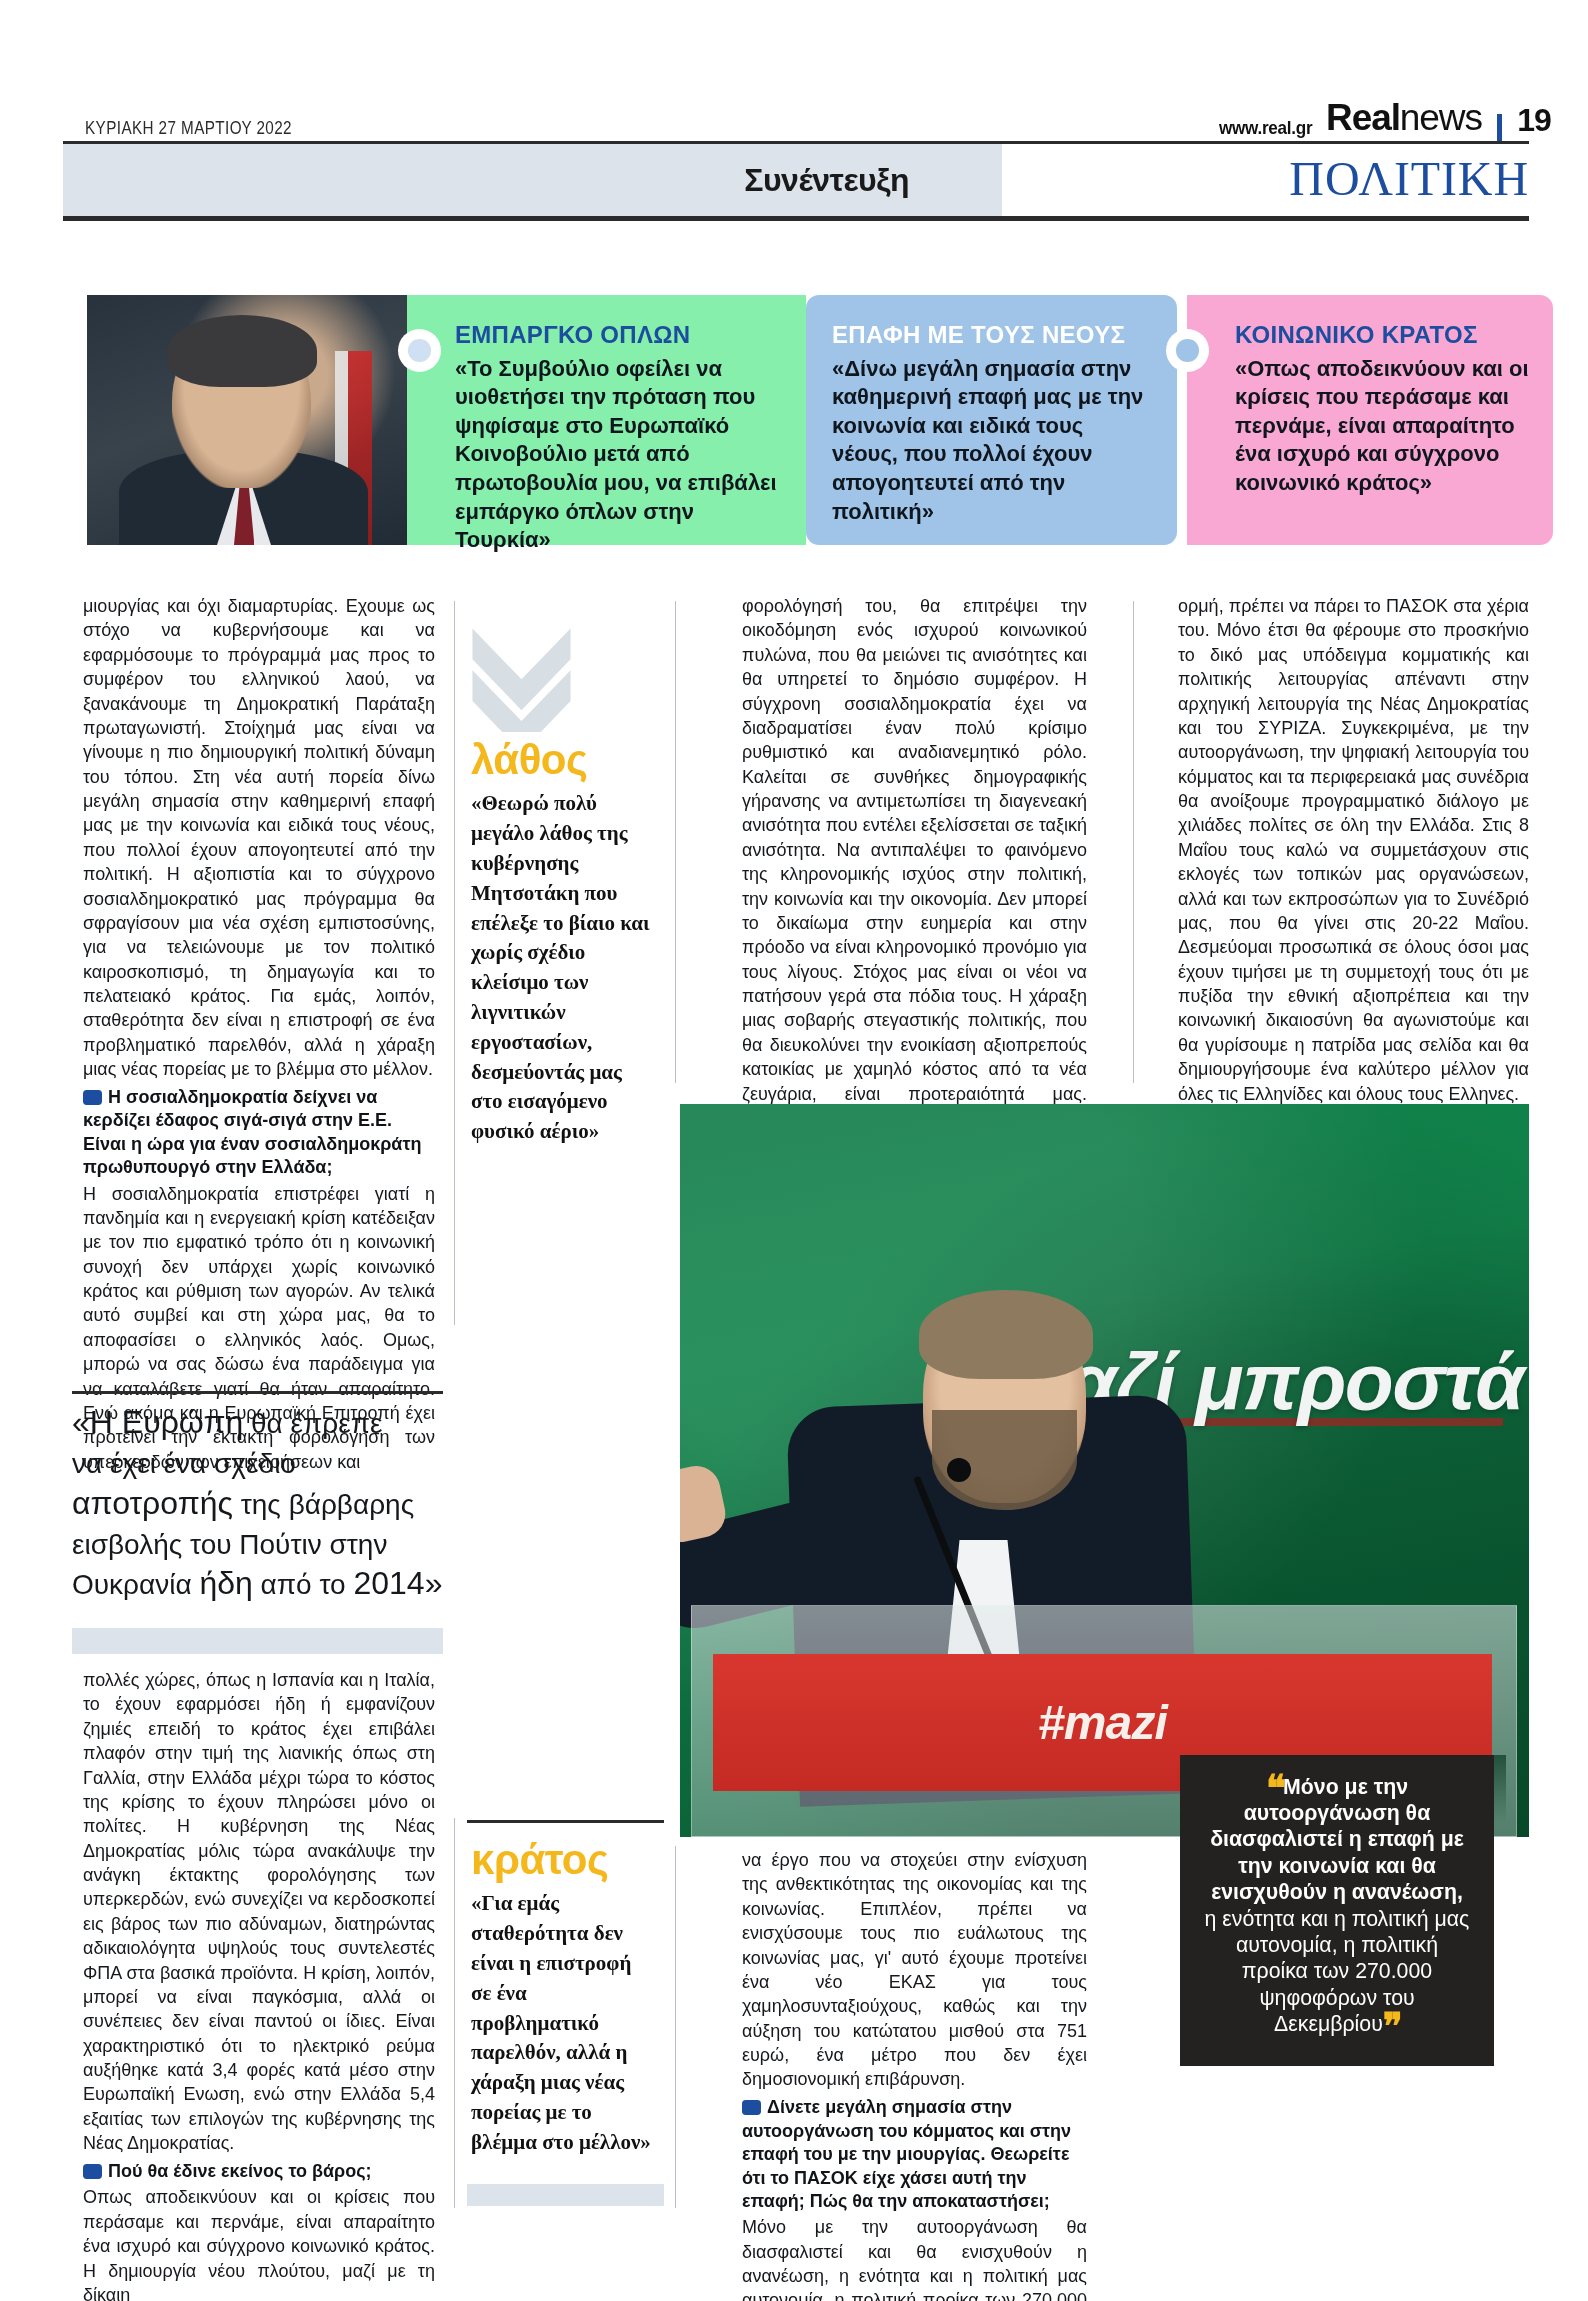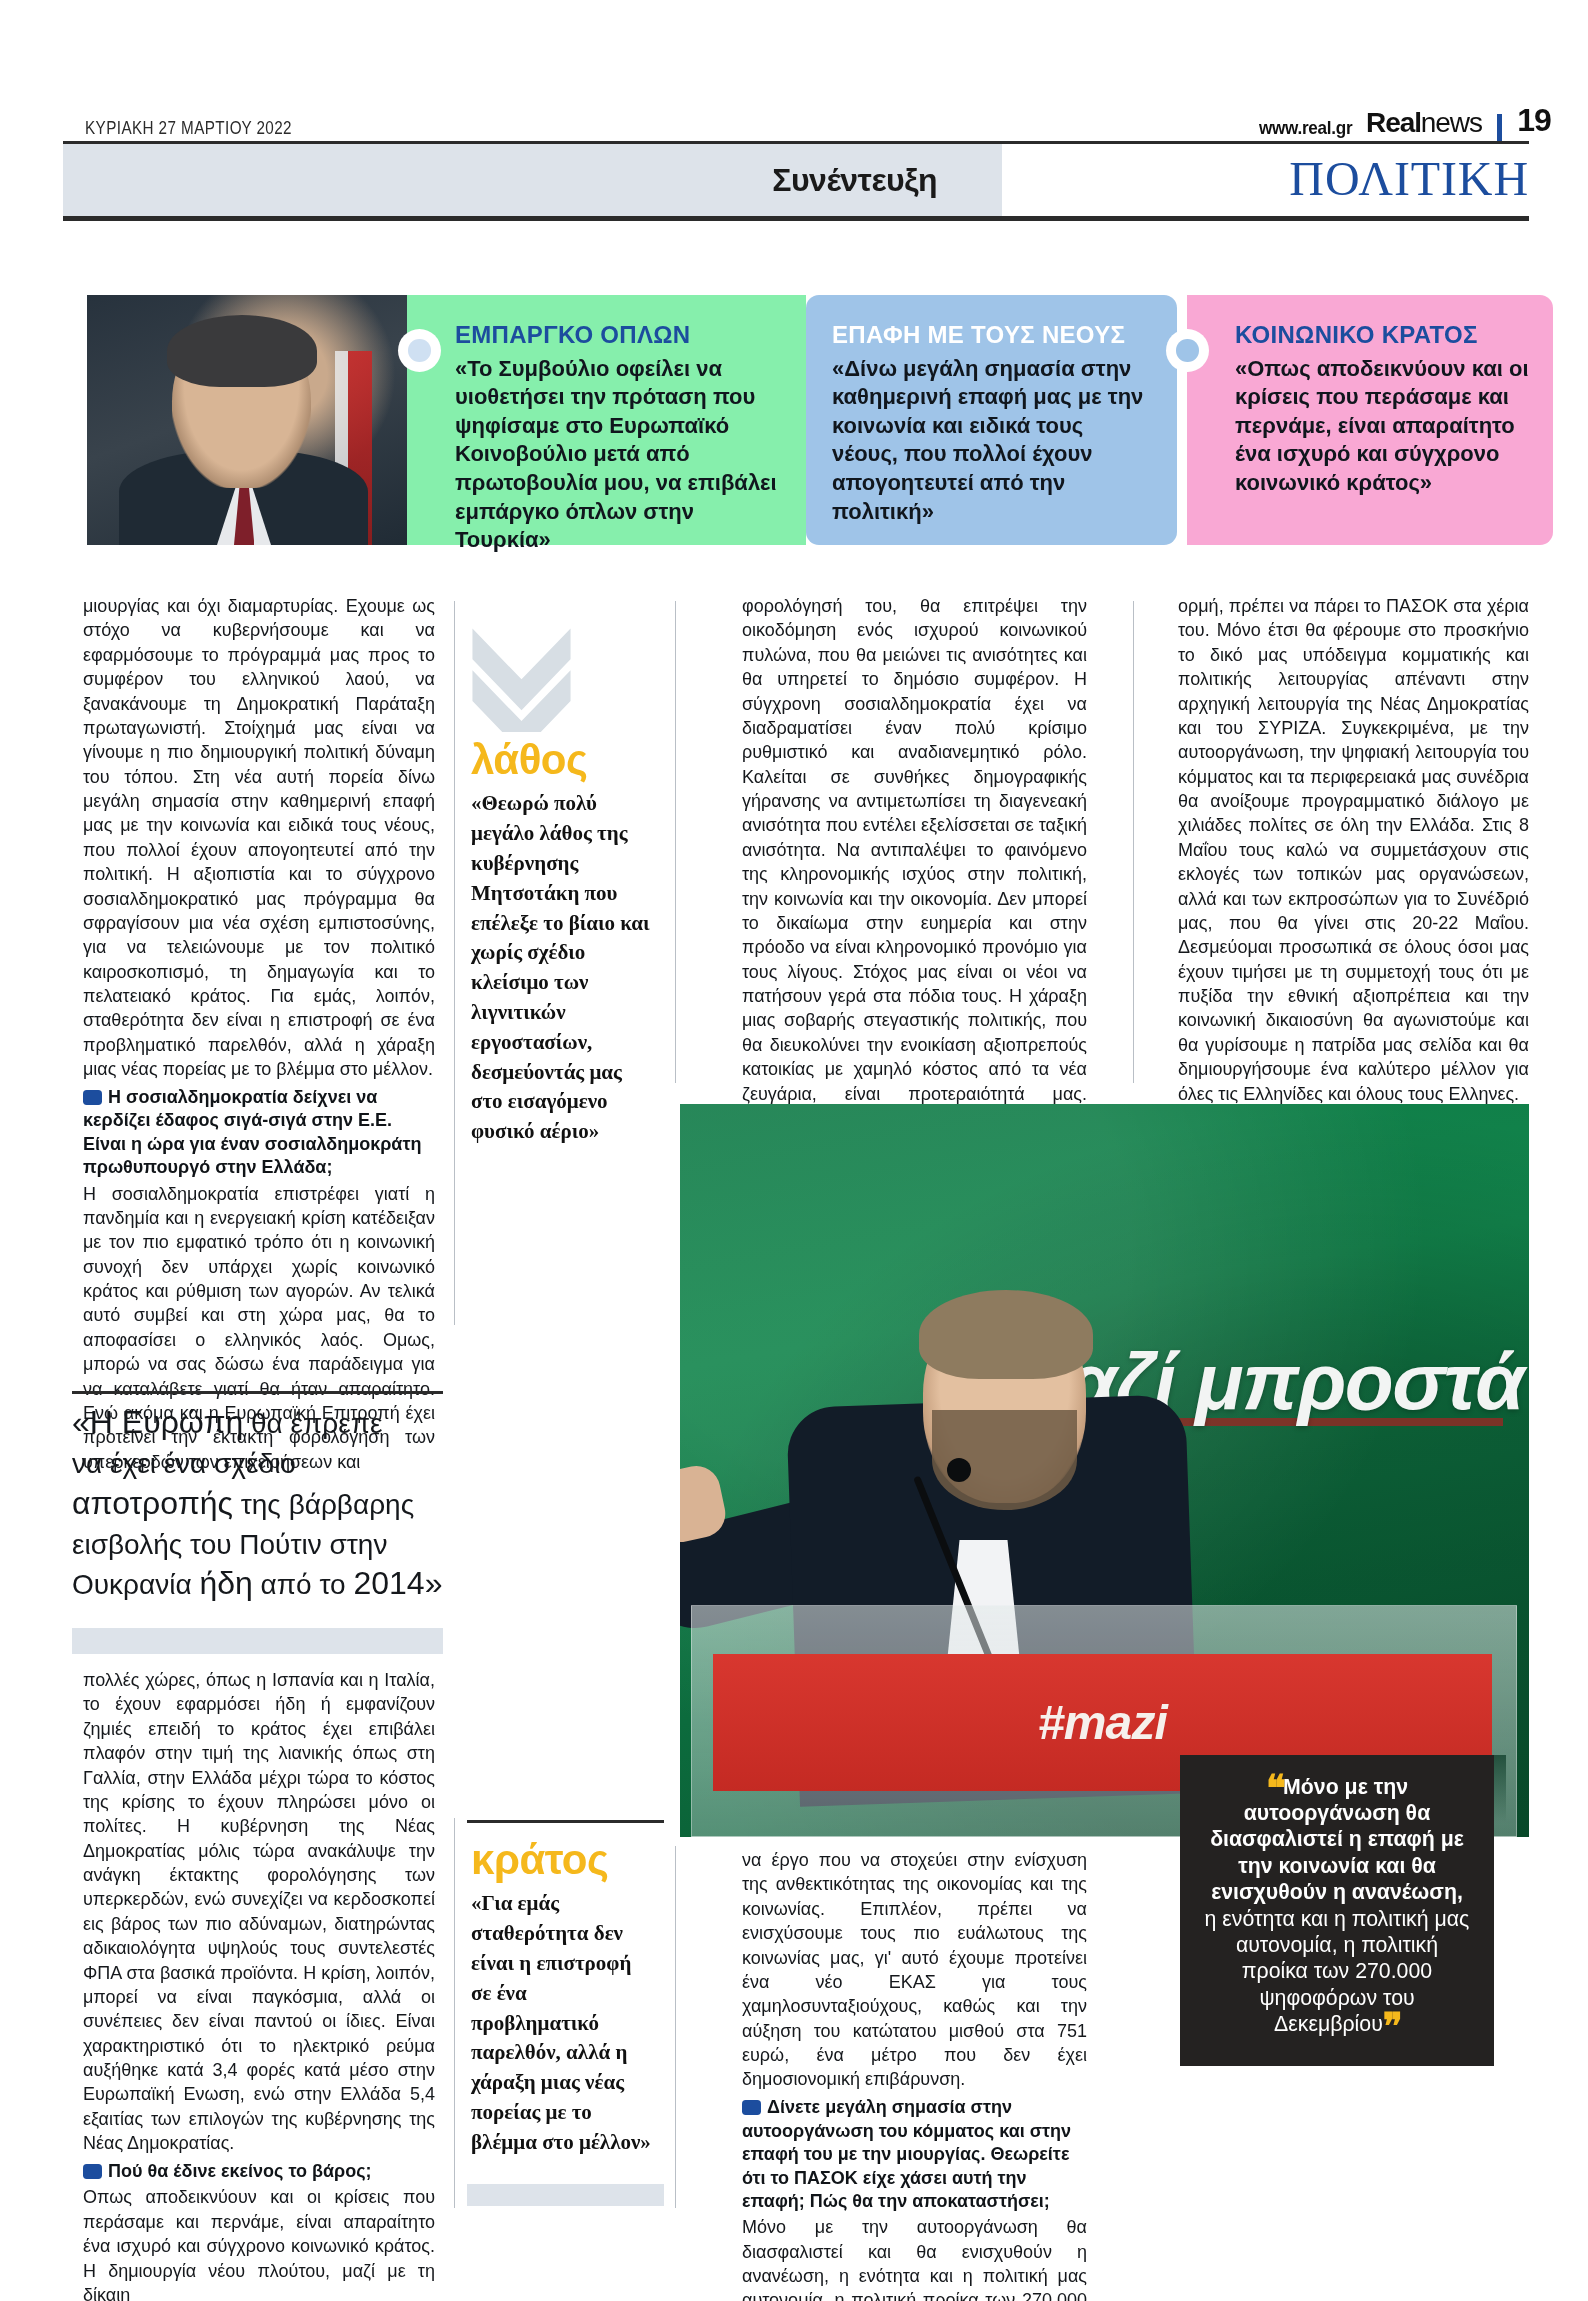--- a/index.html
+++ b/index.html
@@ -21,38 +21,38 @@
     font-family: "Liberation Sans", sans-serif;
     font-size: 18.6px; letter-spacing: 0.5px; color: #2b2b2b;
     transform: scaleX(.82); transform-origin: left bottom;
     white-space: nowrap;
   }
   .brand-block { display:flex; align-items: flex-end; gap: 9.3px; }
   .brand-url {
     font-size: 18.6px; font-weight: 700; color:#111; letter-spacing: -0.3px;
     transform: scaleX(.92); transform-origin: right baseline;
   }
-  .brand-name { font-size: 28px; letter-spacing: -1.1px; color:#111; }
+  .brand-name { font-size: 37px; letter-spacing: -1.1px; color:#111; }
   .brand-name b { font-weight: 800; }
   .brand-name span.light { font-weight: 400; }
   .brand-sep { display:inline-block; width:5.6px; height:28px; background:#1c4d9e; margin:0 5.6px; position:relative; top:2.8px; }
   .page-num { font-size: 32px; font-weight: 800; color:#111; letter-spacing:-0.9px; }
 
   .rule-top { position:absolute; left:63px; top:141px; width:1466px; height:2.8px; background:#2b2b2b; }
 
   
   .section-bar {
     position:absolute; left:63px; top:144px; width:1466px; height:72px;
   }
   .sec-grey {
     position:absolute; left:0; top:0; width:939px; height:72px; background:#dde3ea;
   }
   .sec-kicker {
     position:absolute; left:0; top:0; width:939px; height:72px;
-    display:flex; align-items:center; justify-content:flex-end; padding-right:65px;
+    display:flex; align-items:center; justify-content:flex-end; padding-right:93px;
     font-size:32px; font-weight:800; color:#1a1a1a; letter-spacing:-0.5px;
   }
   .sec-title {
     position:absolute; right:0; top:-1.9px; height:72px;
     display:flex; align-items:center;
     font-family:"Liberation Serif", serif;
     font-size:48px; color:#1c4d9e; letter-spacing:0.9px;
   }
   .rule-under-sec { position:absolute; left:63px; top:216px; width:1466px; height:4.6px; background:#2b2b2b; }
 

